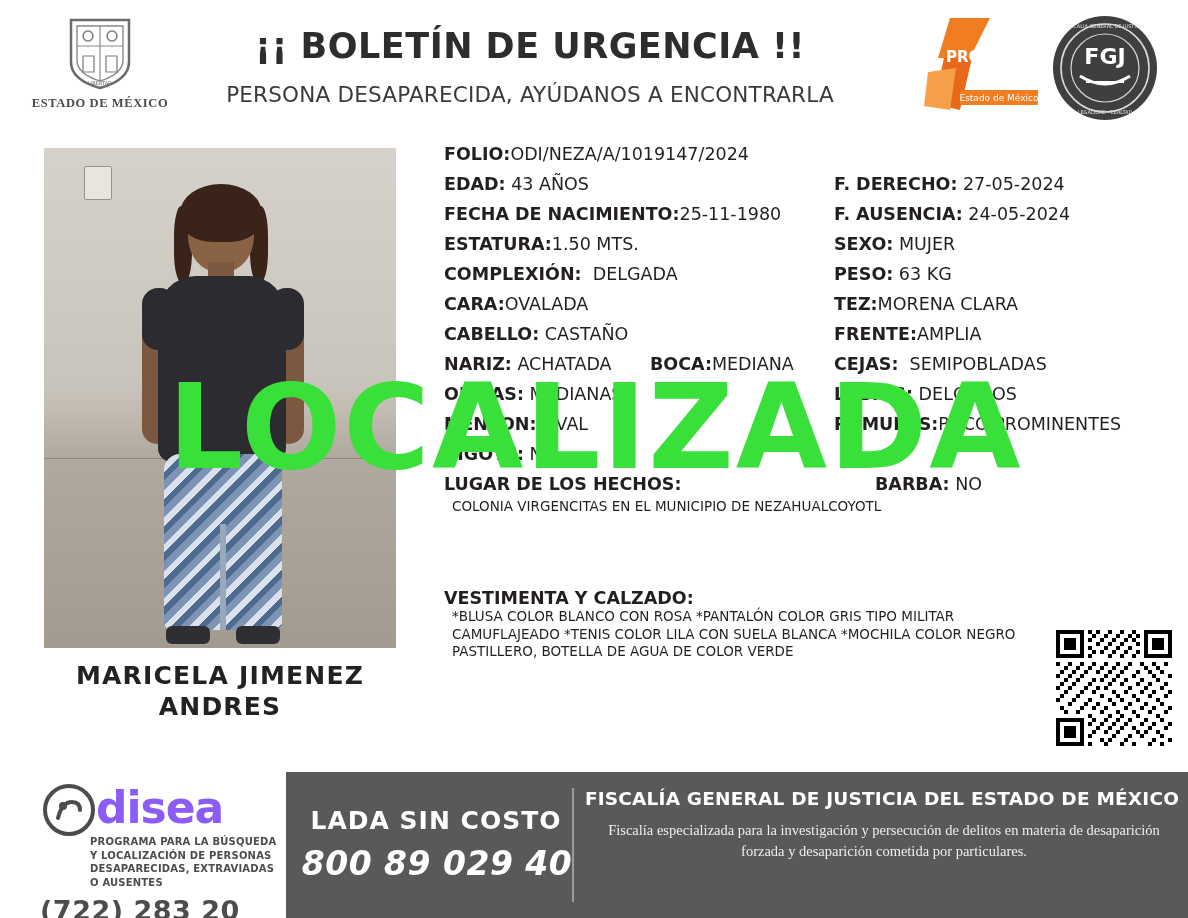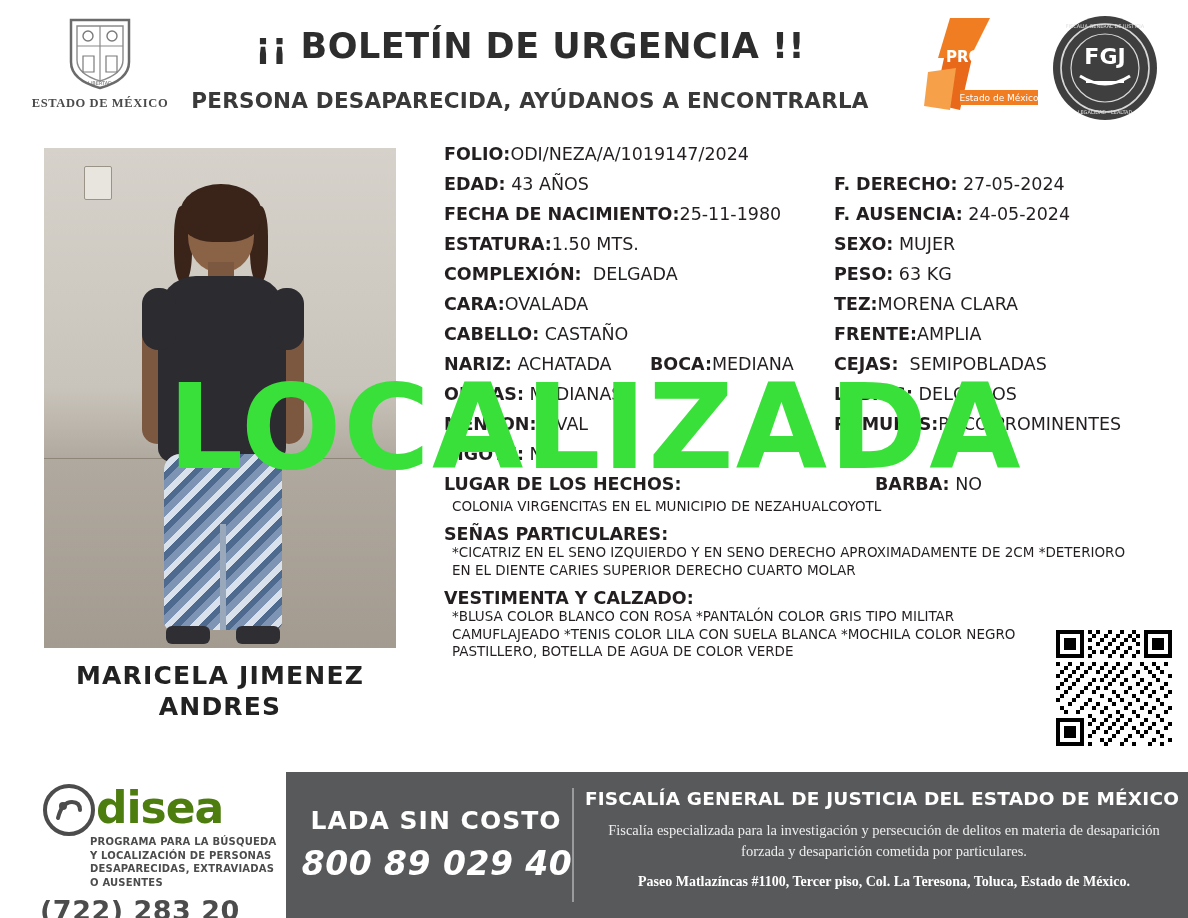--- a/index.html
+++ b/index.html
@@ -49,23 +49,23 @@
     text-align: center;
   }
   .title-main {
     font-size: 35px;
     font-weight: bold;
     letter-spacing: 0.5px;
     color: #2d2d2d;
     font-family: "DejaVu Sans", sans-serif;
   }
   .title-sub {
-    margin-top: 22px;
+    margin-top: 16px;
     font-size: 21.5px;
-    font-weight: bold;
+    font-weight: normal;
     letter-spacing: 0.2px;
     color: #3a3a3a;
     font-family: "DejaVu Sans", sans-serif;
   }
   .alba-logo {
     position: absolute;
     left: 898px; top: 12px;
     width: 150px; height: 104px;
   }
   .fgj-logo {
@@ -291,21 +291,21 @@
   
   .odisea {
     position: absolute;
     left: 40px; top: 786px;
     width: 244px;
   }
   .odisea-word {
     font-size: 44px;
     font-weight: bold;
     letter-spacing: -1px;
-    color: #4d7c0f;
+    color: #8b5cf6;
     font-family: "DejaVu Sans", sans-serif;
     line-height: 1;
     padding-left: 56px;
   }
   .odisea-mark {
     position: absolute;
     left: 2px; top: -2px;
     width: 54px; height: 52px;
   }
   .odisea-sub {
@@ -470,22 +470,20 @@
     <div class="fld" style="left:834px; top:414px;">
       <b>POMULOS:</b><span class="v">POCO PROMINENTES</span>
     </div>
     <div class="fld" style="left:875px; top:474px;text-align:right;">
       <b>BARBA:</b> <span class="v">NO</span>
     </div>
 
     <div class="lbl-block" style="left:444px; top:474px;">LUGAR DE LOS HECHOS:</div>
     <div class="small" style="left:452px; top:498px; width:430px;">COLONIA VIRGENCITAS EN EL MUNICIPIO DE NEZAHUALCOYOTL</div>
 
-    <div class="lbl-block" style="left:444px; top:524px;">SEÑAS PARTICULARES:</div>
-    <div class="small" style="left:452px; top:544px; width:676px;">*CICATRIZ EN EL SENO IZQUIERDO Y EN SENO DERECHO APROXIMADAMENTE DE 2CM *DETERIORO EN EL DIENTE CARIES SUPERIOR DERECHO CUARTO MOLAR</div>
 
     <div class="lbl-block" style="left:444px; top:588px;">VESTIMENTA Y CALZADO:</div>
     <div class="small" style="left:452px; top:608px; width:600px;">*BLUSA COLOR BLANCO CON ROSA *PANTALÓN COLOR GRIS TIPO MILITAR CAMUFLAJEADO *TENIS COLOR LILA  CON SUELA  BLANCA *MOCHILA COLOR NEGRO PASTILLERO, BOTELLA DE AGUA DE COLOR VERDE</div>
   </div>
 
   <div class="stamp">LOCALIZADA</div>
 
   <div class="qr">
     <svg viewBox="0 0 29 29" width="116" height="116" shape-rendering="crispEdges">
       <rect width="29" height="29" fill="#ffffff"></rect>
@@ -704,15 +702,14 @@
     <div class="odisea-word">disea</div>
     <div class="odisea-sub">PROGRAMA PARA LA BÚSQUEDA Y LOCALIZACIÓN DE PERSONAS DESAPARECIDAS, EXTRAVIADAS  O AUSENTES</div>
     <div class="odisea-tel">(722) 283 20 12</div>
   </div>
 
   <div class="lada-title">LADA SIN COSTO</div>
   <div class="lada-num">800 89 029 40</div>
 
   <div class="fgj-title">FISCALÍA GENERAL DE JUSTICIA DEL ESTADO DE MÉXICO</div>
   <div class="fgj-desc">Fiscalía especializada para la investigación y persecución de delitos en materia de desaparición forzada y desaparición cometida por particulares.</div>
-  <div class="fgj-addr">Paseo Matlazíncas #1100, Tercer piso, Col. La Teresona, Toluca, Estado de México.</div>
 
 </div>
 
 </body></html>

